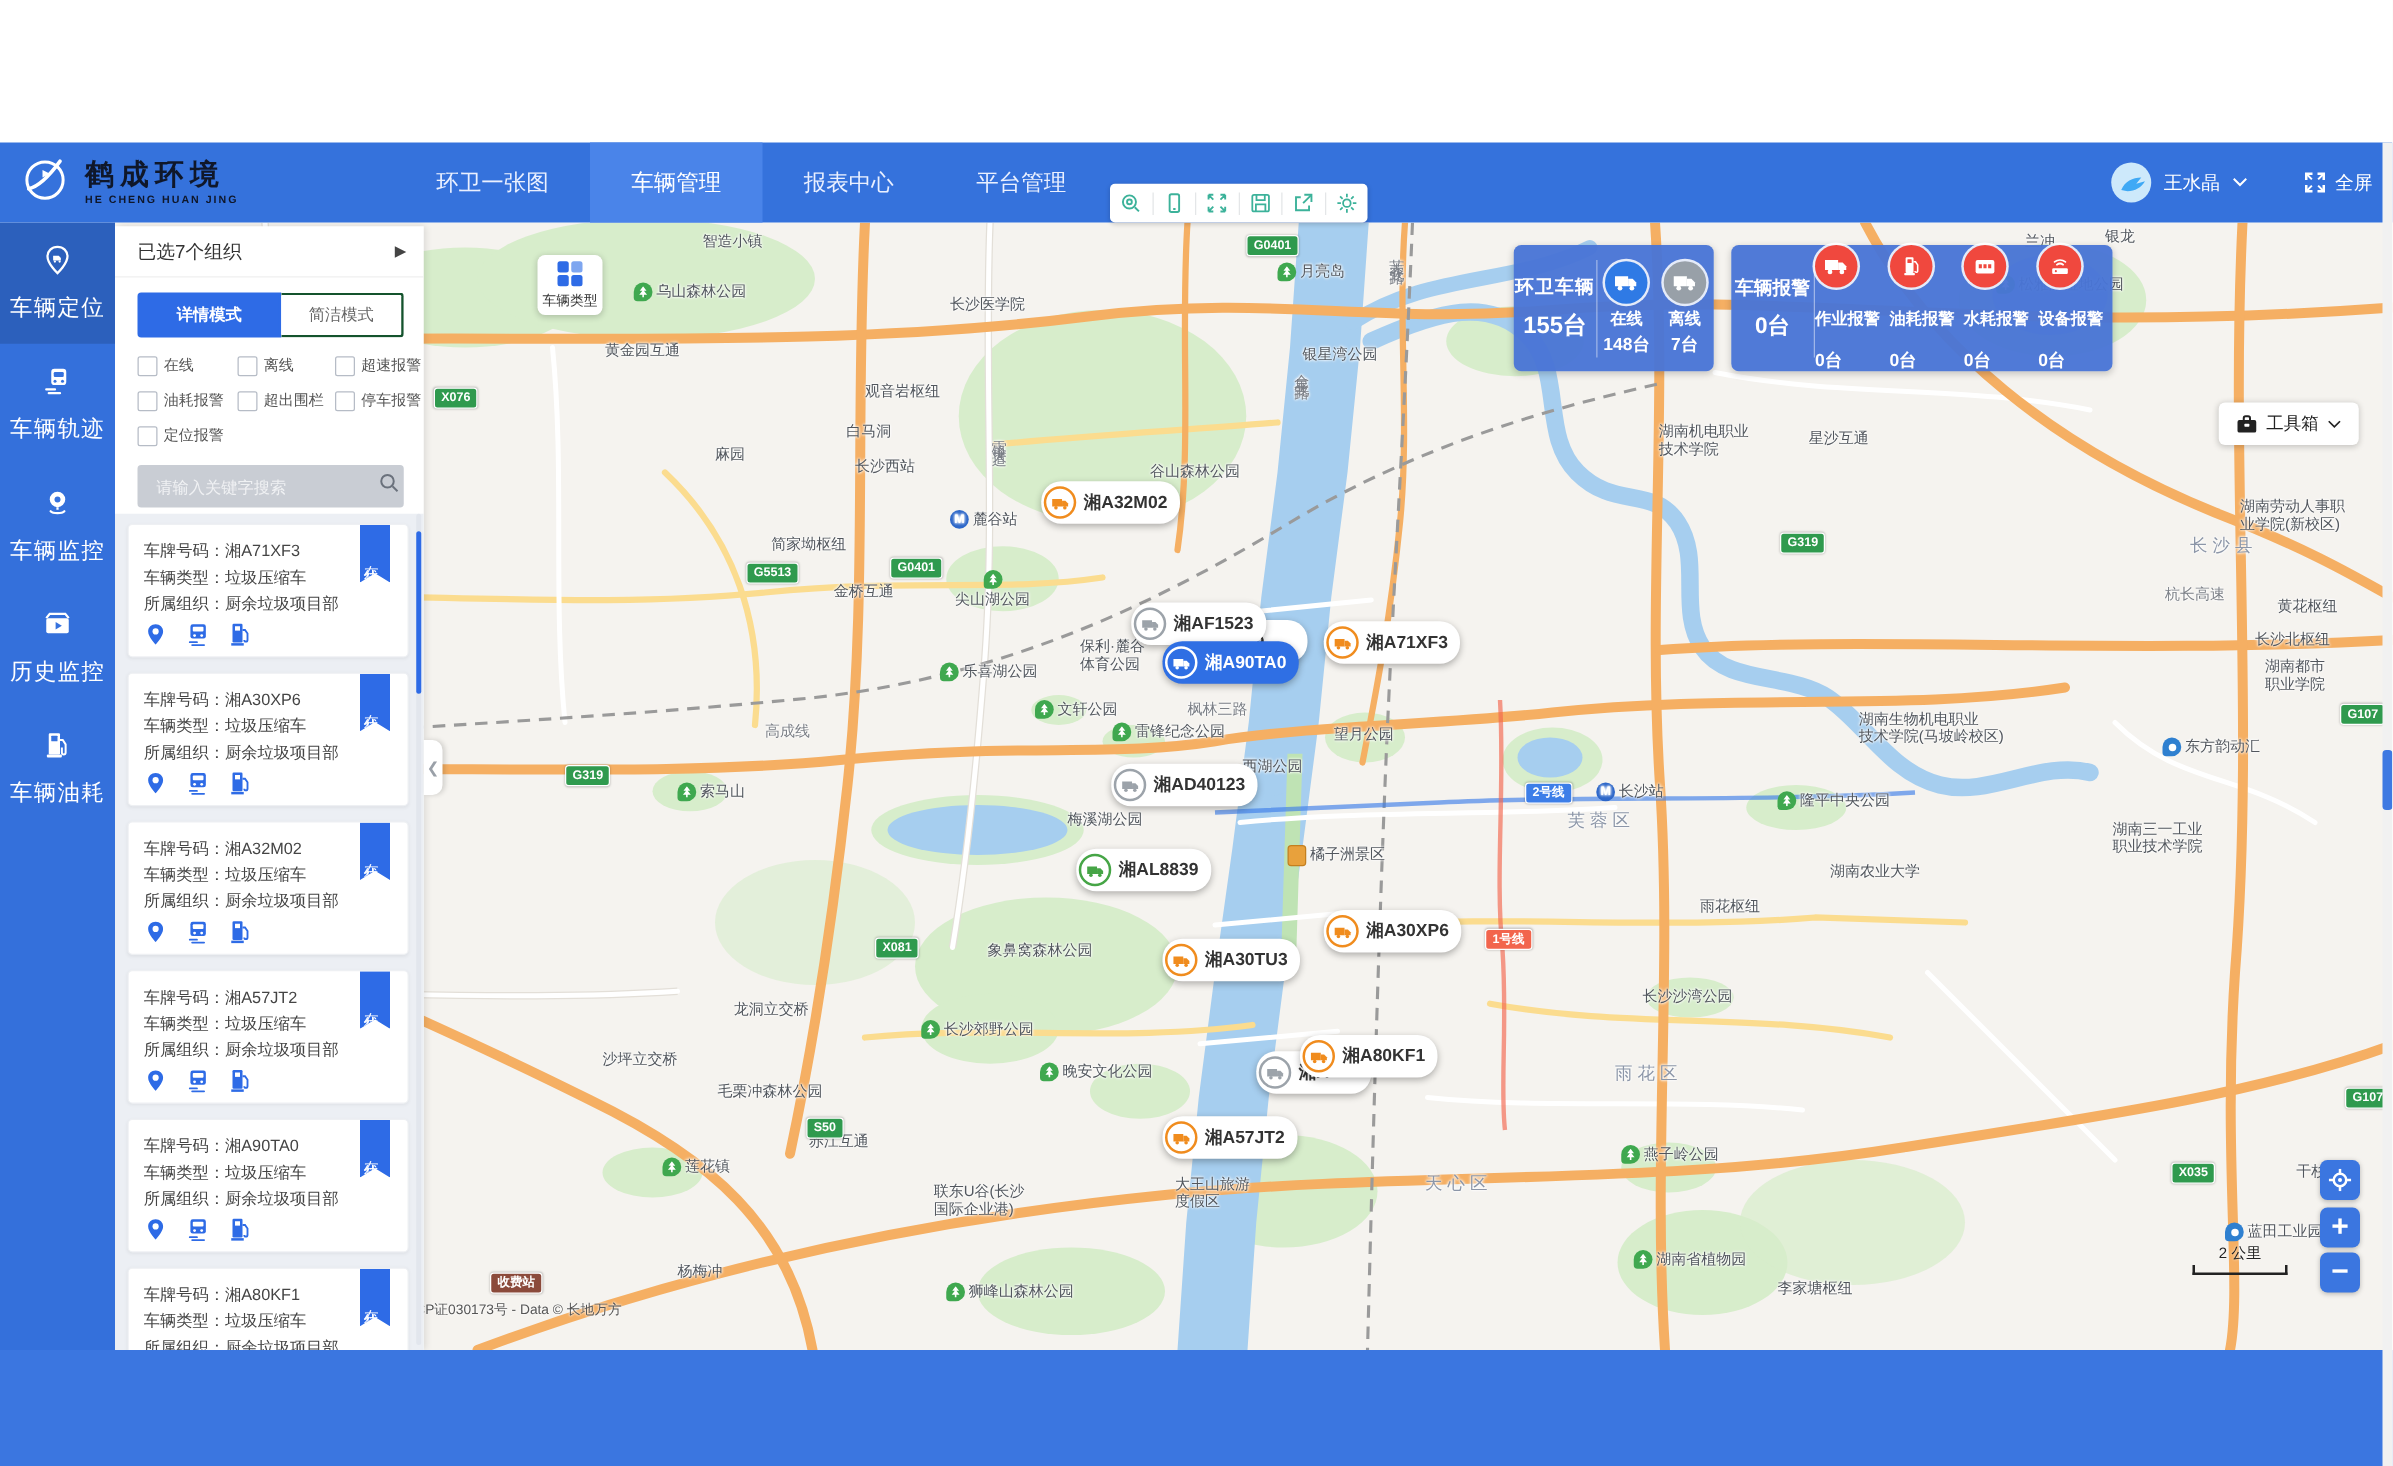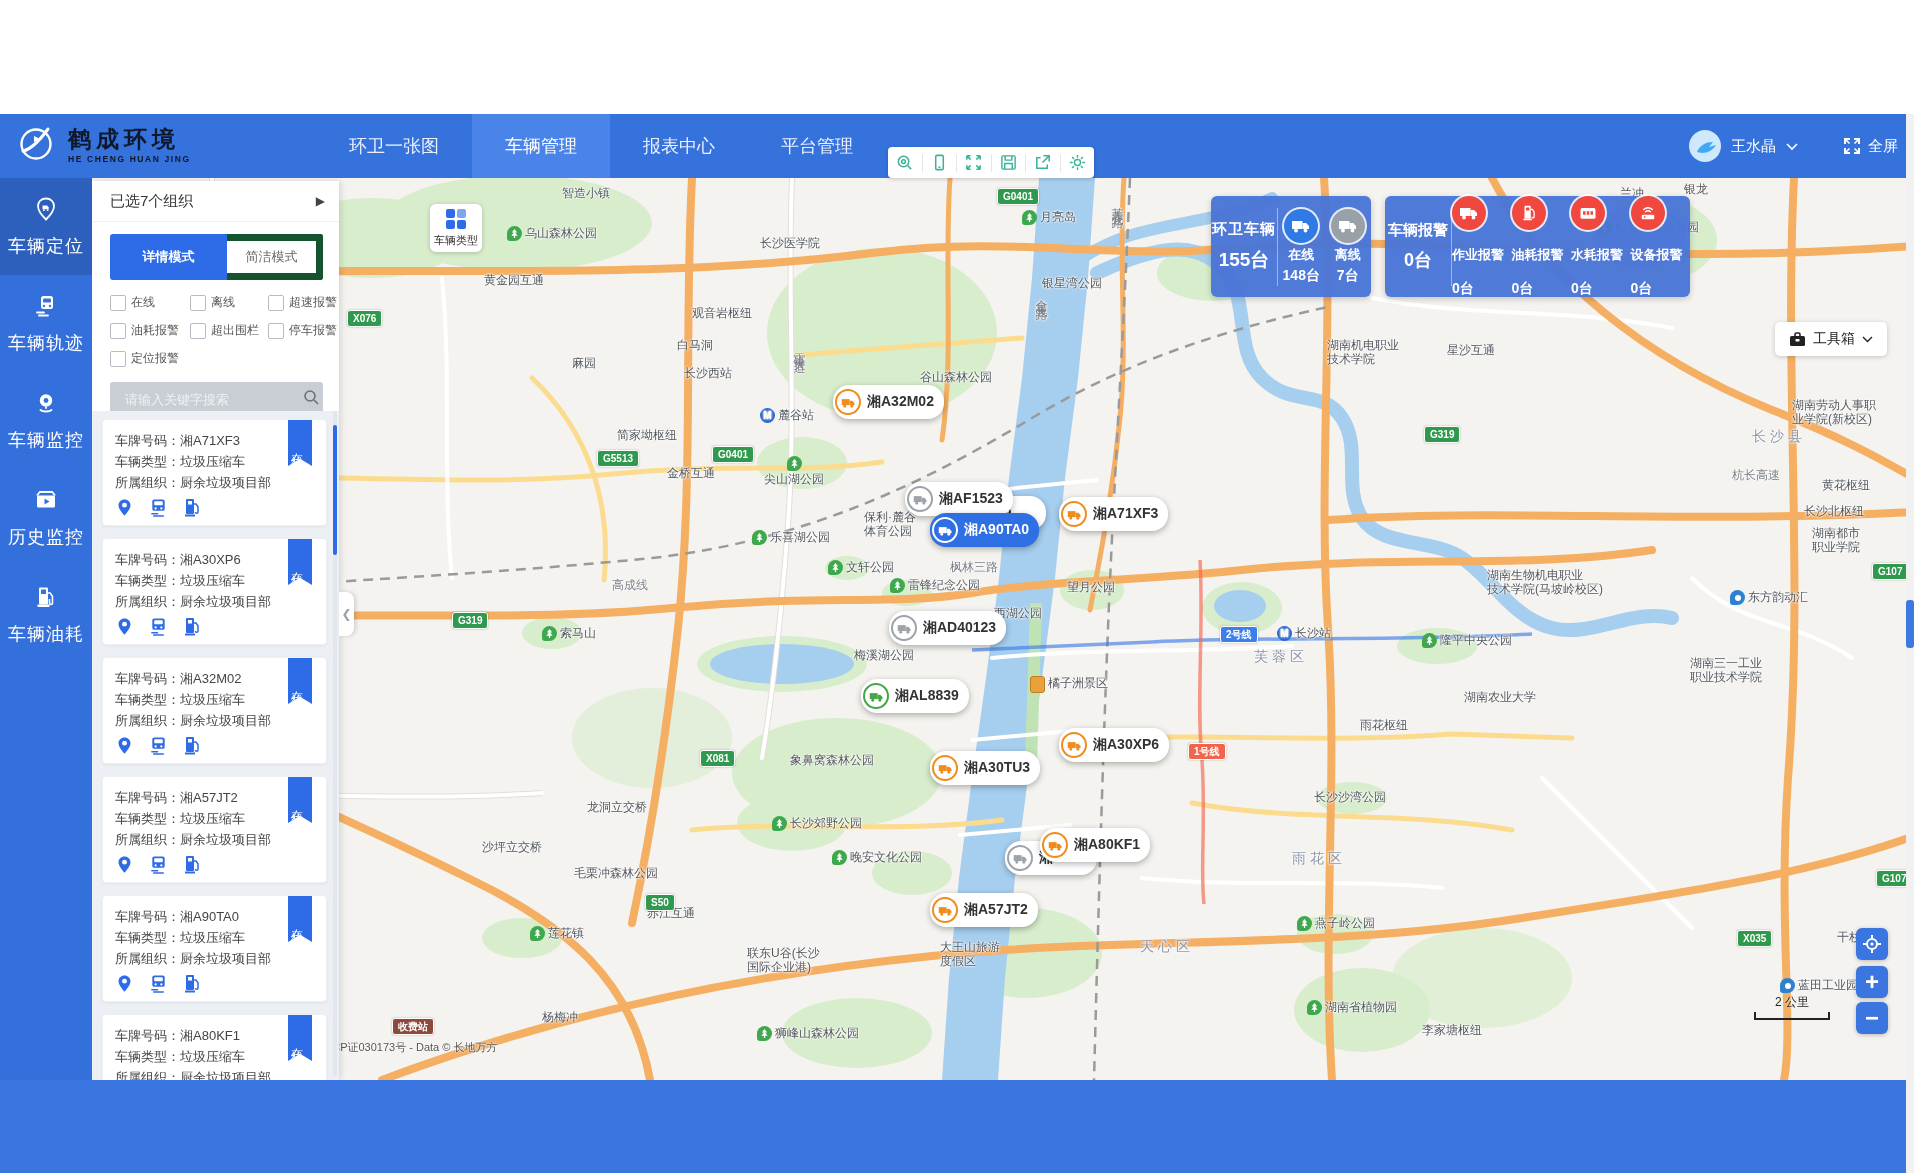--- a/index.html
+++ b/index.html
@@ -28,21 +28,21 @@
   .sidenav{position:absolute;left:0;top:178px;width:92px;height:902px;background:#3470DB;z-index:25;}
   .side-item{height:97px;display:flex;flex-direction:column;align-items:center;justify-content:center;gap:8px;color:#fff;cursor:pointer;}
   .side-item.active{background:rgba(0,0,0,.14);}
   .side-label{font-size:18px;letter-spacing:1px;}
 
   
   .panel{position:absolute;left:92px;top:181px;width:247px;height:899px;background:#fff;z-index:20;box-shadow:2px 0 6px rgba(0,0,0,.12);}
   .org-head{height:40px;border-bottom:1px solid #EFEFEF;display:flex;align-items:center;padding:0 14px 0 18px;font-size:15px;color:#333;}
   .org-head .arr{margin-left:auto;color:#444;font-size:12px;cursor:pointer;}
   .mode-tabs{display:flex;margin:12px 16px 0 18px;}
-  .mtab{height:32px;display:flex;align-items:center;justify-content:center;font-size:13px;cursor:pointer;border:7px solid #14532d;color:#666;background:#fff;}
+  .mtab{height:32px;display:flex;align-items:center;justify-content:center;font-size:13px;cursor:pointer;border:2px solid #14532d;color:#666;background:#fff;}
   .mtab:first-child{width:112px;border-radius:3px 0 0 3px;}
   .mtab:last-child{width:97px;border-left:none;border-radius:0 3px 3px 0;}
   .mtab.active{background:#2E6BE6;border-color:#2E6BE6;color:#fff;font-weight:700;}
   .filters{display:grid;grid-template-columns:80px 78px auto;row-gap:11px;margin:14px 6px 0 18px;}
   .chk{display:flex;align-items:center;gap:5px;font-size:12px;color:#555;cursor:pointer;white-space:nowrap;}
   .box{width:14px;height:14px;border:1px solid #B6BCC6;border-radius:2px;background:#fff;flex:none;}
   .searchrow{margin:15px 16px 0 18px;height:34px;background:#C9CDD4;border-radius:3px;display:flex;align-items:center;padding:0 10px 0 13px;}
   .searchrow input{border:none;outline:none;background:transparent;flex:1;font-size:13px;color:#fff;}
   .searchrow input::placeholder{color:#F2F3F5;opacity:.95;}
   .cards{position:absolute;left:0;right:0;top:230px;bottom:0;background:#ECEFF4;overflow:hidden;padding-top:8px;}
@@ -392,21 +392,21 @@
         <div class="poi" style="left: 495px; top: 622px;">
           <span class="ptxt">
             <span>龙洞立交桥</span>
           </span>
         </div>
         <div class="poi" style="left: 390px; top: 662px;">
           <span class="ptxt">
             <span>沙坪立交桥</span>
           </span>
         </div>
-        <div class="poi" style="left: 680px; top: 638px;">
+        <div class="poi" style="left: 645px; top: 638px;">
           <span class="ic-park">
             <svg width="9" height="9" viewBox="0 0 10 10">
               <path d="M5 0l3 4H2zM5 3l3.5 4.5h-7zM4.3 7h1.4v3H4.3z" fill="#fff"></path>
             </svg>
           </span>
           <span class="ptxt">
             <span>长沙郊野公园</span>
           </span>
         </div>
         <div class="poi" style="left: 740px; top: 672px;">

